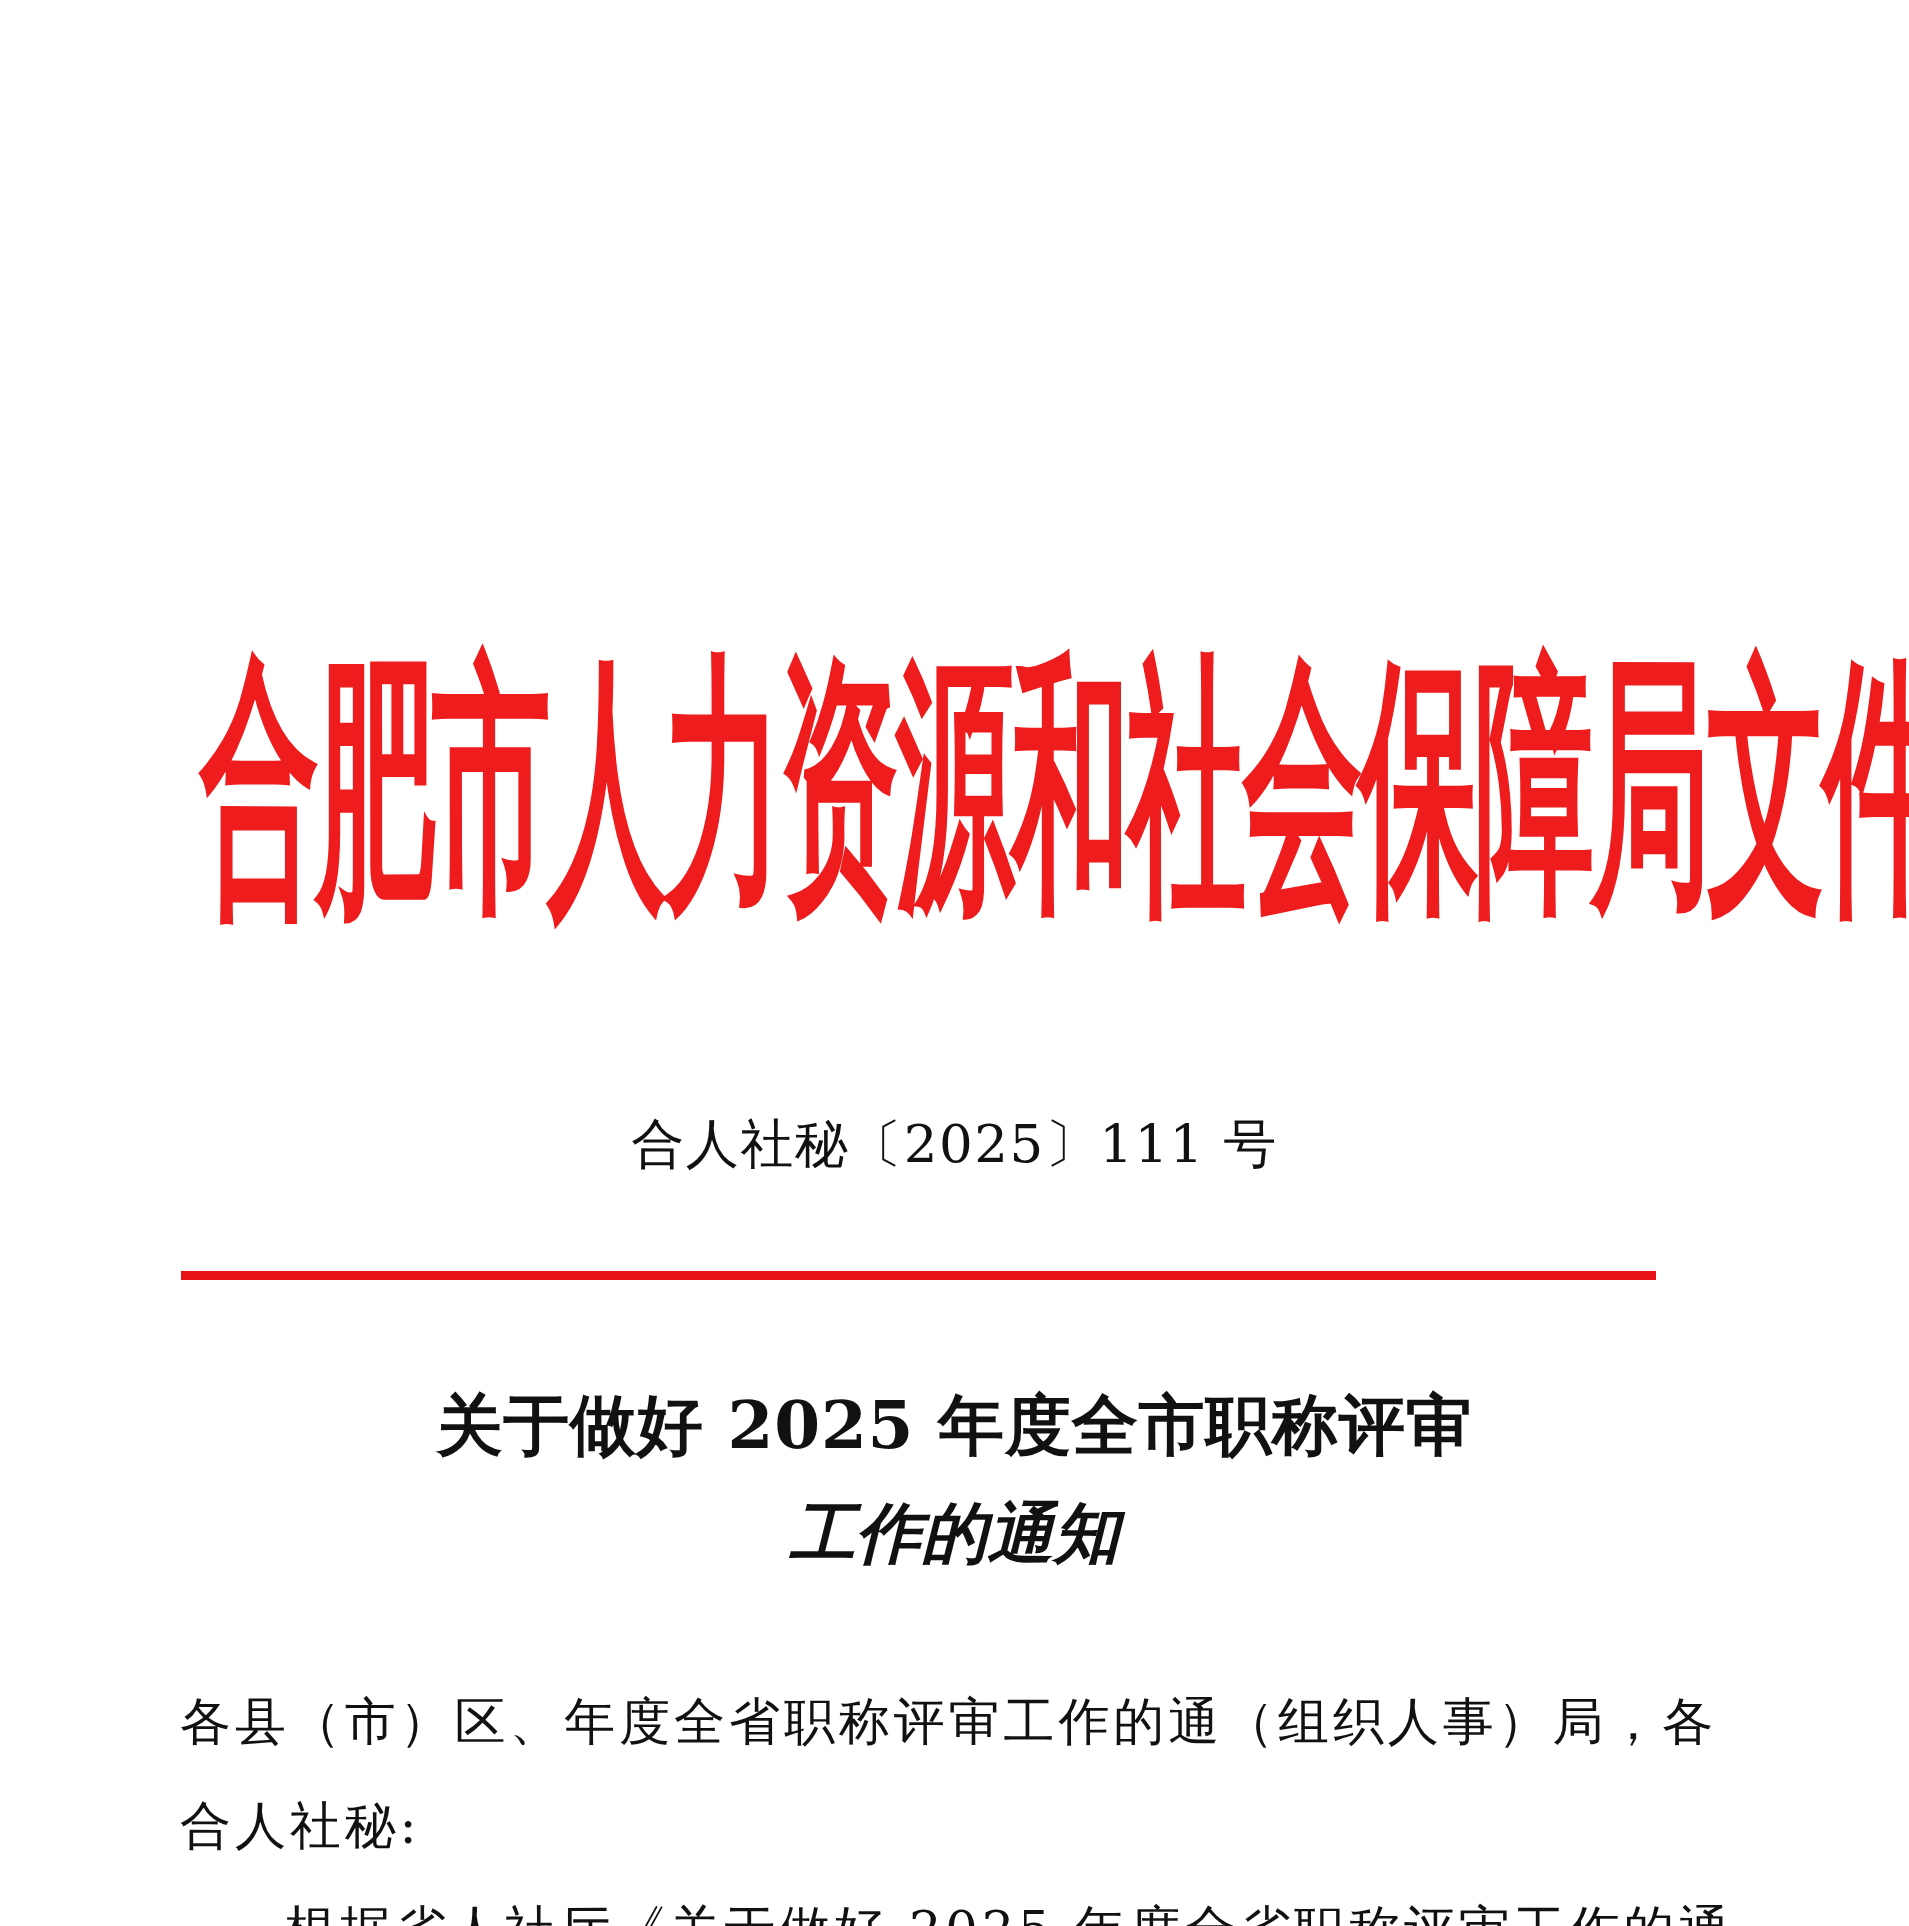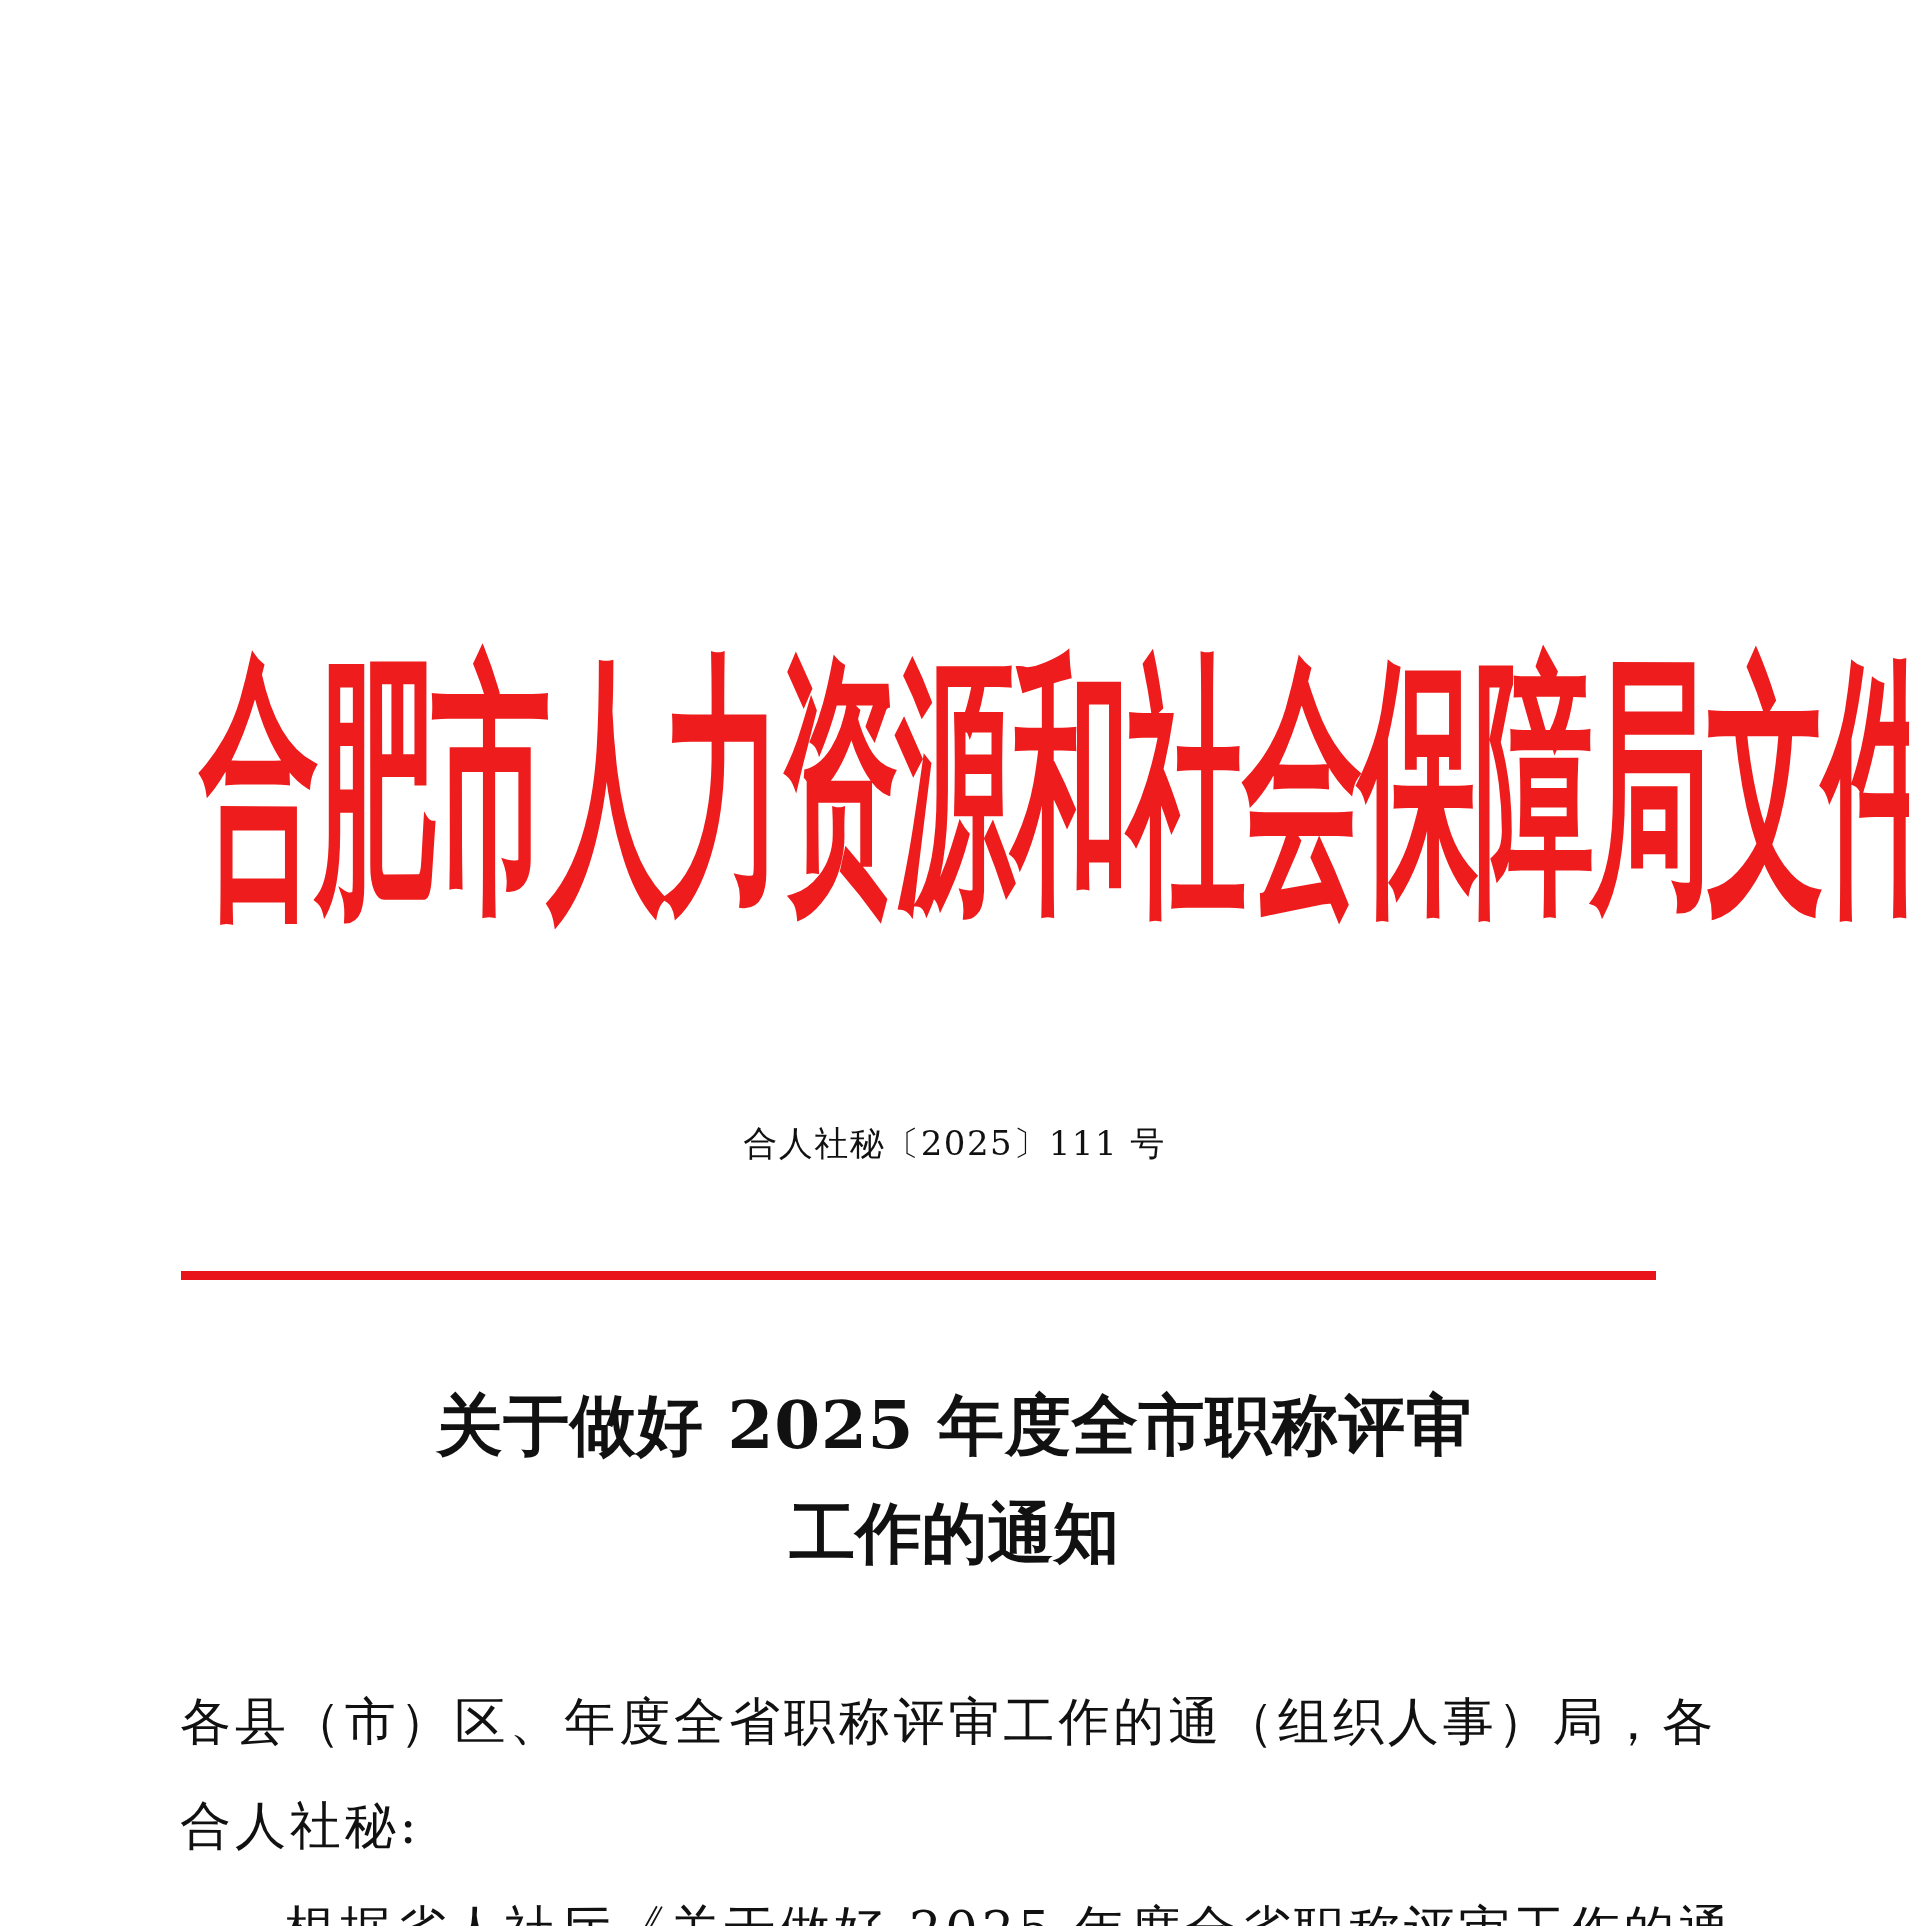--- a/index.html
+++ b/index.html
@@ -8,31 +8,31 @@
   .abs { position: absolute; }
   .header-title {
     left: 200px; top: 639px; width: 1433px; height: 293px;
     color: #ee1c1c; font-family: "DejaVu Serif", serif; font-weight: bold;
     font-size: 119px; line-height: 293px; text-align: center; white-space: nowrap;
     letter-spacing: -3.1px;
     transform: scaleY(2.3); transform-origin: center center;
   }
   .doc-number {
     left: 0; width: 1909px; top: 1109px; text-align: center;
-    font-size: 34px; line-height: 69px; letter-spacing: 1.5px;
+    font-size: 53px; line-height: 69px; letter-spacing: 1.5px;
   }
   .red-rule {
     left: 181px; top: 1271px; width: 1475px; height: 8.5px; background: #e8141a;
   }
   .title {
     left: 0; width: 1909px; text-align: center; font-weight: bold;
     font-size: 66px; line-height: 108px;
   }
   .title.l1 { top: 1371px; letter-spacing: 0.8px; }
-  .title.l2 { top: 1479px; }
+  .title.l2 { top: 1479px; font-style: italic; }
   .body-line {
     left: 180px; width: 1479px; font-size: 51px; line-height: 77px;
     white-space: nowrap; letter-spacing: 3.9px;
   }
   .indent { left: 285px; width: 1375px; }
 </style>
 </head>
 <body>
 
 <div class="abs header-title">合肥市人力资源和社会保障局文件</div>

